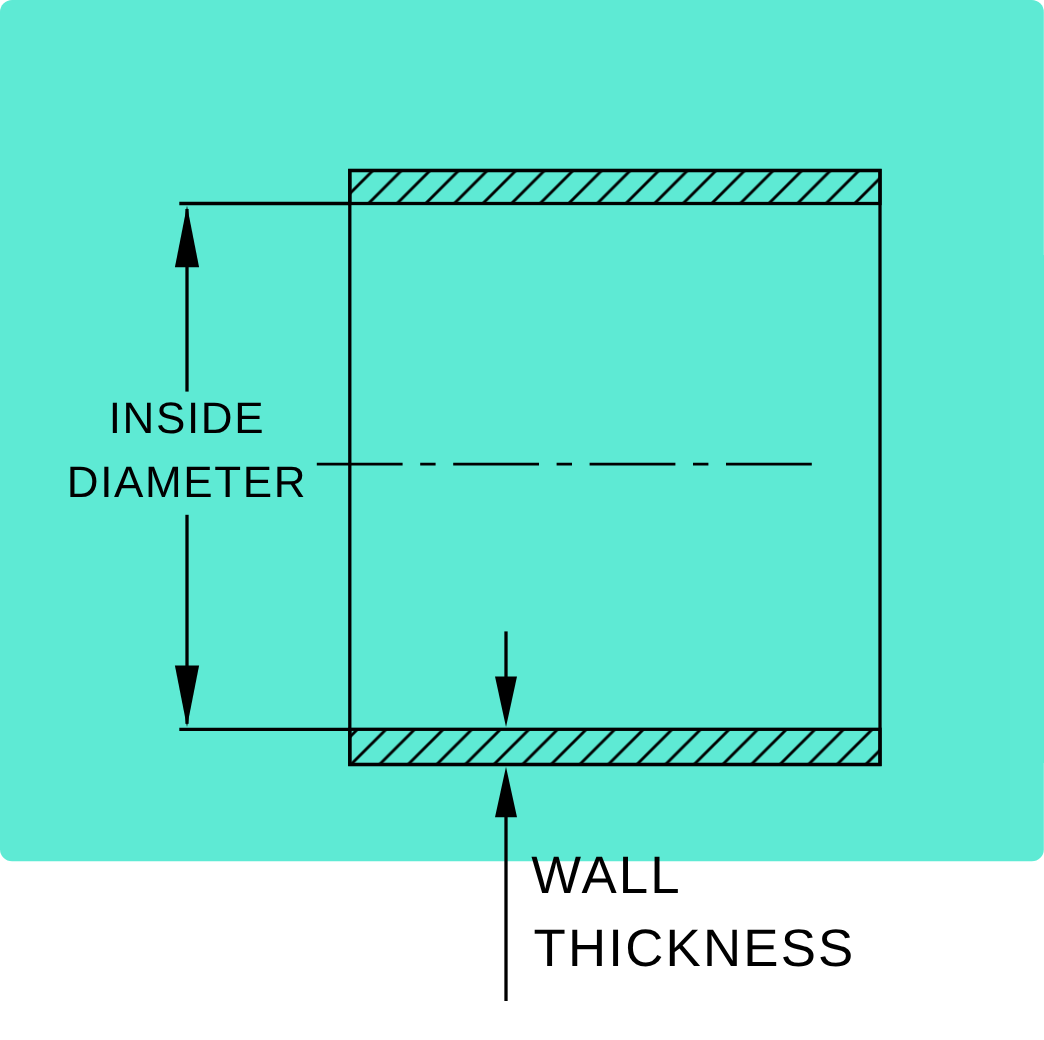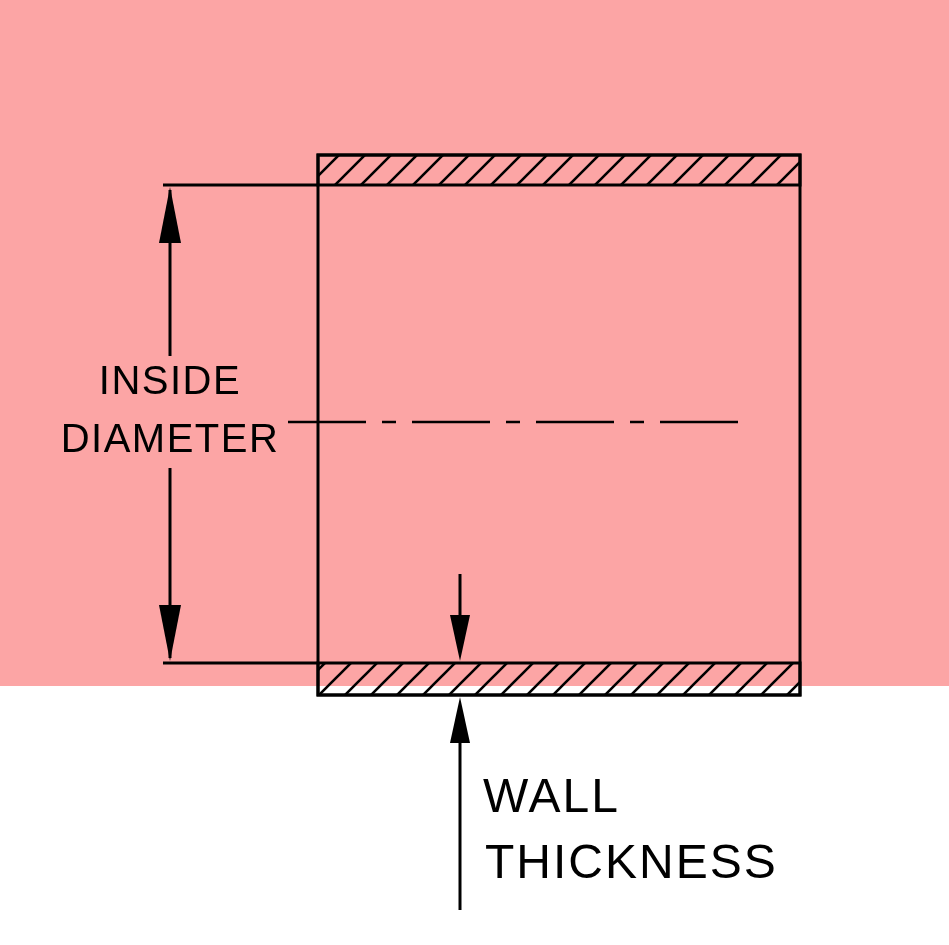--- a/index.html
+++ b/index.html
@@ -7,22 +7,23 @@
     padding: 0;
     background: #ffffff;
     width: 949px;
     height: 945px;
     overflow: hidden;
     font-family: "Liberation Sans", sans-serif;
   }
   .diagram-wrap {
     position: relative;
     width: 949px;
-    height: 686px;
-    background: #fca5a5;
+    height: 783px;
+    background: #5eead4;
+    border-radius: 11px;
   }
   svg {
     display: block;
   }
   .stroke-line {
     stroke: #000000;
     fill: none;
   }
   .arrowhead {
     fill: #000000;

